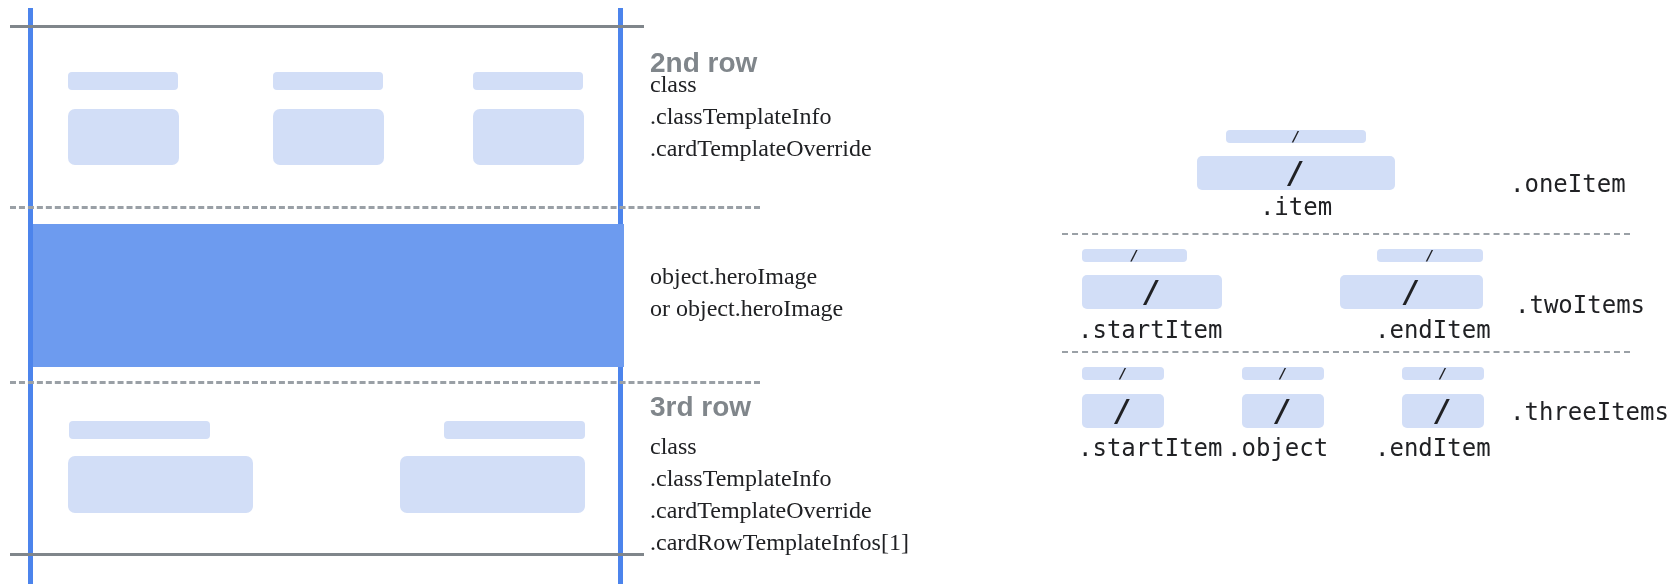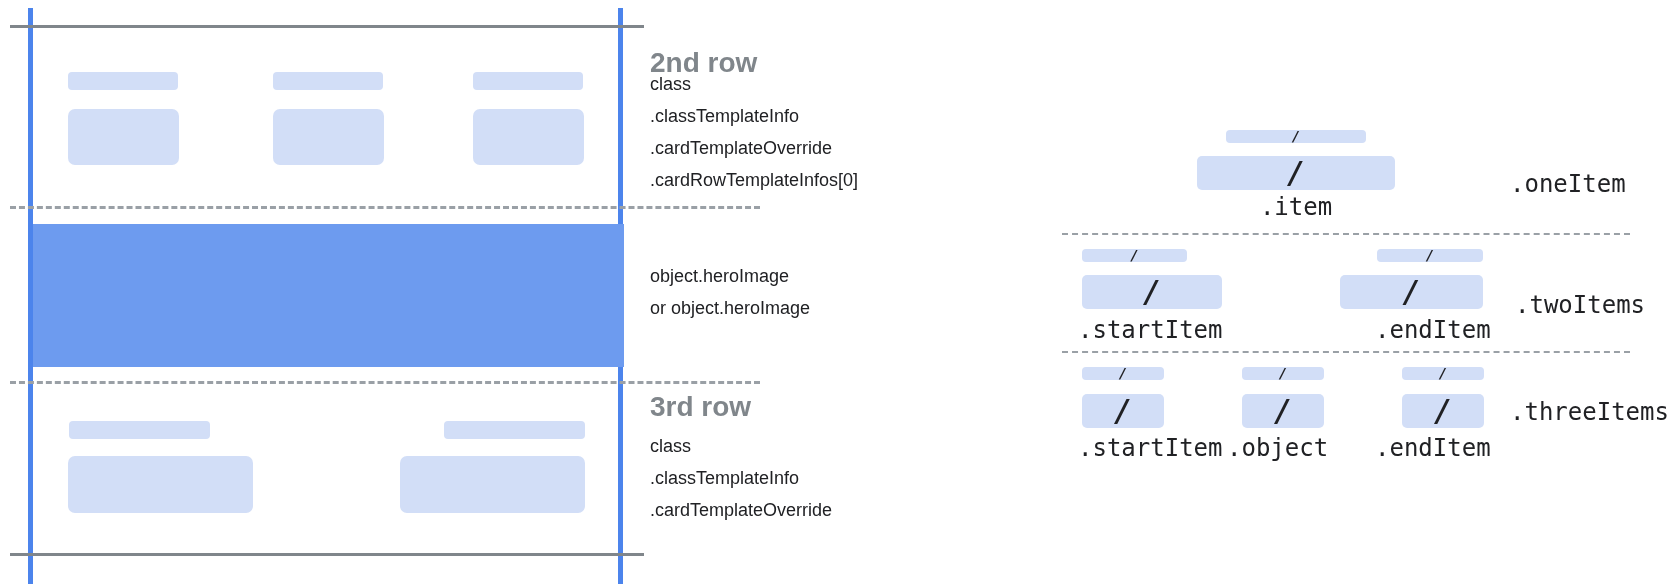--- a/index.html
+++ b/index.html
@@ -25,22 +25,22 @@
   .ph-bar{position:absolute;background:var(--placeholder-blue);border-radius:4px;}
   .ph-box{position:absolute;background:var(--placeholder-blue);border-radius:7px;}
   .hero-band{position:absolute;background:var(--hero-blue);}
   
   .heading{
     position:absolute;font-size:28px;font-weight:700;color:var(--heading-gray);
     letter-spacing:0;white-space:nowrap;line-height:32px;
   }
   .code-block{position:absolute;}
   .code-line{
-    font-family:Liberation Sans, sans-serif;
-    font-size:18px;line-height:32px;color:var(--code-dark);white-space:pre;
+    font-family:Liberation Serif, serif;
+    font-size:24px;line-height:32px;color:var(--code-dark);white-space:pre;
   }
   
   .item-bar-sm{
     position:absolute;height:13px;background:var(--placeholder-blue);border-radius:4px;
     display:flex;align-items:center;justify-content:center;
   }
   .item-bar-lg{
     position:absolute;height:34px;background:var(--placeholder-blue);border-radius:5px;
     display:flex;align-items:center;justify-content:center;
   }
@@ -87,33 +87,33 @@
       <div class="ph-box" style="left:400px;top:456px;width:185px;height:57px;"></div>
     </div>
   </div>
 
   <div>
     <div class="heading" style="left:650px;top:47px;">2nd row</div>
     <div class="code-block" style="left:650px;top:68px;">
       <div class="code-line">class</div>
       <div class="code-line">.classTemplateInfo</div>
       <div class="code-line">.cardTemplateOverride</div>
-      <div class="code-line">.cardRowTemplateInfos[0]</div>
     </div>
 
     <div class="code-block" style="left:650px;top:260px;">
       <div class="code-line">object.heroImage</div>
       <div class="code-line">or object.heroImage</div>
     </div>
 
     <div class="heading" style="left:650px;top:391px;">3rd row</div>
     <div class="code-block" style="left:650px;top:430px;">
       <div class="code-line">class</div>
       <div class="code-line">.classTemplateInfo</div>
       <div class="code-line">.cardTemplateOverride</div>
+      <div class="code-line">.cardRowTemplateInfos[1]</div>
     </div>
   </div>
 
   <div>
 
     <div>
       <div class="item-bar-sm" style="left:1226px;top:130px;width:140px;">
         <span class="slash slash-sm">/</span>
       </div>
       <div class="item-bar-lg" style="left:1197px;top:156px;width:198px;">

